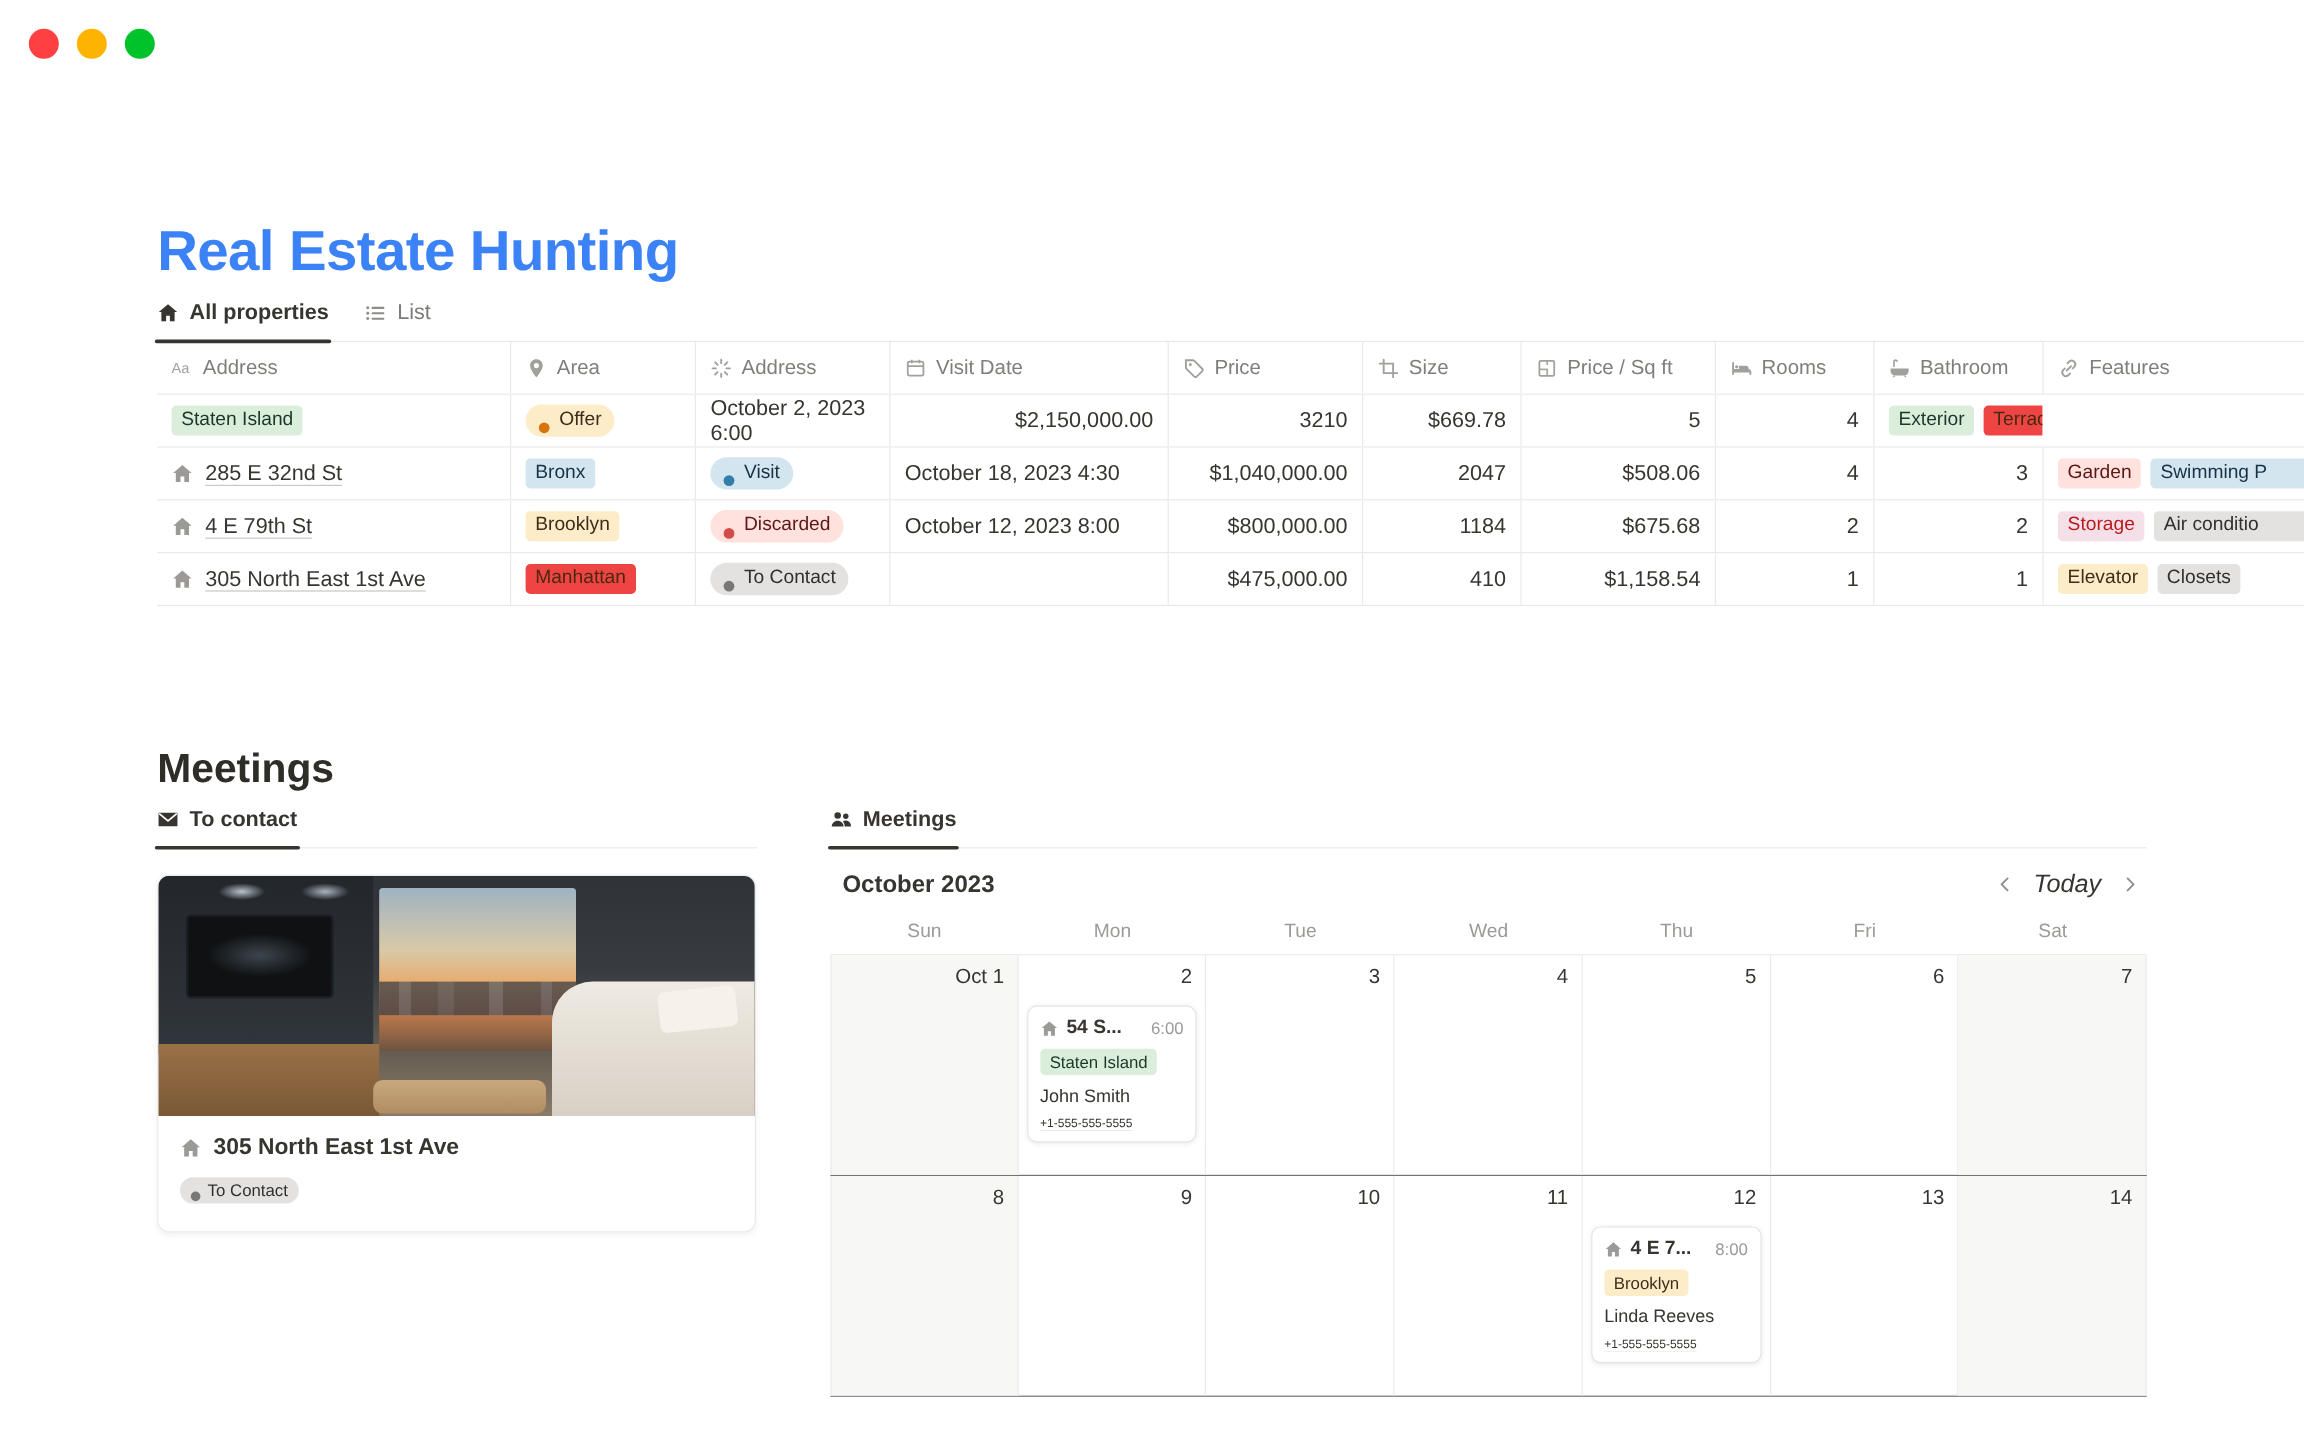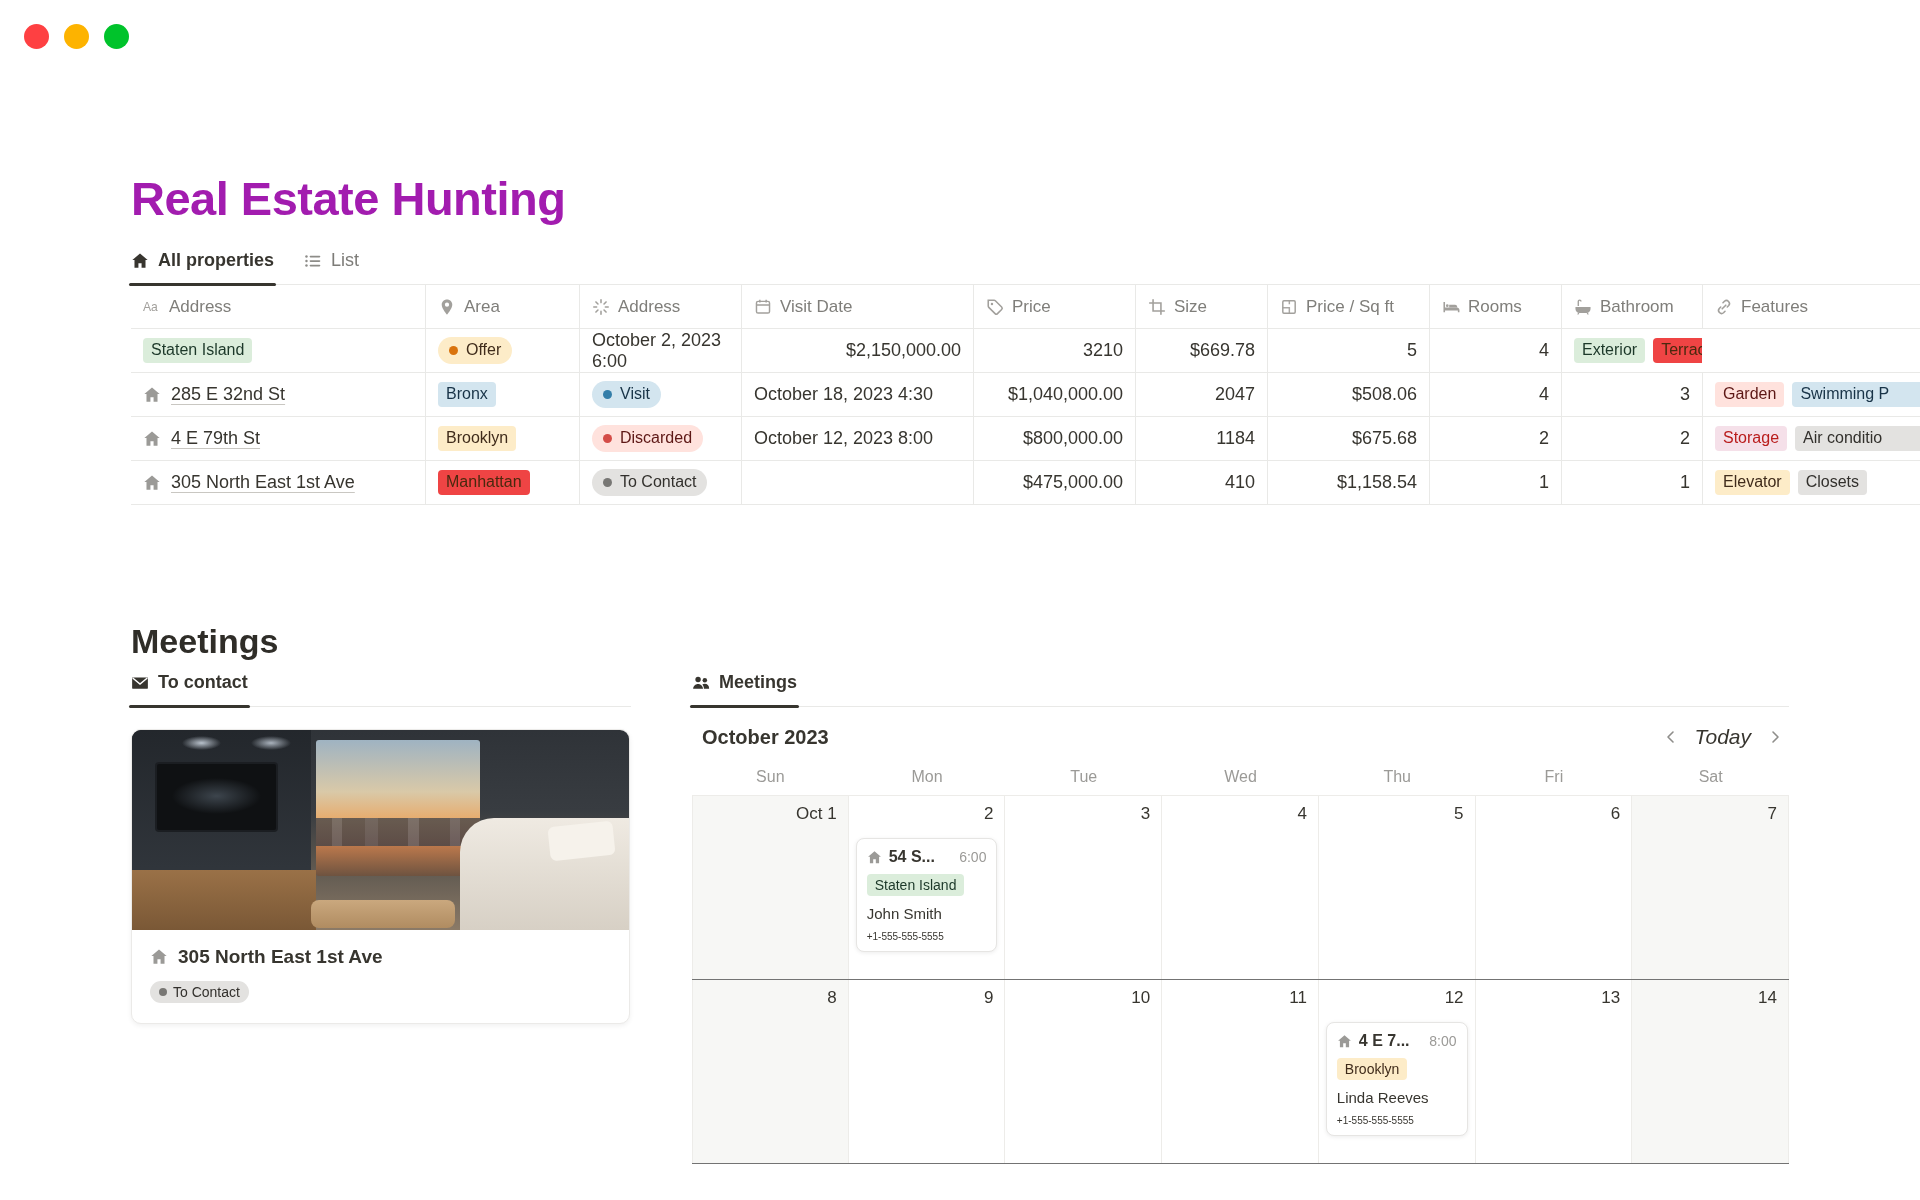--- a/index.html
+++ b/index.html
@@ -5,22 +5,22 @@
   html,body{margin:0;padding:0;background:#fff;}
   .canvas{position:relative;width:1920px;height:1200px;overflow:hidden;background:#fff;
           font-family:"Liberation Sans","DejaVu Sans",sans-serif;color:#37352F;}
 
   
   .traffic{position:absolute;left:24px;top:24px;display:flex;gap:15px;}
   .tl{width:25px;height:25px;border-radius:50%;border:none;padding:0;cursor:pointer;}
   .tl.red{background:#FE4042}.tl.yellow{background:#FDB300}.tl.green{background:#00C32B}
 
   
-  .page-title{position:absolute;left:131px;top:140px;font-size:47px;font-weight:800;
-              letter-spacing:-.5px;color:#a21caf;}
+  .page-title{position:absolute;left:131px;top:150px;font-size:47px;font-weight:800;
+              letter-spacing:-.5px;color:#3b82f6;}
 
   
   .tabbar{display:flex;gap:30px;border-bottom:1px solid #E9E9E7;}
   .tab{position:relative;display:flex;align-items:center;gap:9px;font-size:18px;
        padding-bottom:13px;color:#7D7C78;font-weight:500;cursor:pointer;white-space:nowrap;}
   .tab.active{color:#37352F;font-weight:600;}
   .tab.active::after{content:'';position:absolute;left:-2px;right:-2px;bottom:-2px;
        height:3px;background:#37352F;border-radius:3px;}
   .icn{display:inline-flex;}
   .icn svg{width:18px;height:18px;display:block;}
@@ -35,21 +35,21 @@
   .pcell{display:flex;align-items:center;min-height:43px;padding:0 12px;gap:10px;
          border-left:1px solid #E9E9E7;font-size:18px;overflow:hidden;}
   .pcell:first-child{border-left:none;}
   .prow.head .pcell{color:#7F7E7A;font-size:17px;gap:8px;overflow:visible;}
   .prow.head .pcell .icn{color:#A2A09C;}
   .pcell.num{justify-content:flex-end;text-align:right;padding-left:40px;}
   .addr{font-weight:500;text-decoration:underline;text-decoration-color:#C9C7C2;
         text-underline-offset:3.5px;text-decoration-thickness:1px;white-space:nowrap;}
   .row-home{color:#9B9A97;}
 
-  .badge{display:inline-flex;align-items:center;font-size:16px;line-height:1.3;
+  .badge{display:inline-flex;align-items:flex-end;font-size:16px;line-height:1.3;
          padding:2px 8px;border-radius:4px;white-space:nowrap;}
   .pill{border-radius:999px;padding:3px 11px;gap:8px;}
   .dt{width:9px;height:9px;border-radius:50%;flex:none;}
   .c-green{background:#DBEDDB;color:#1C3829}.c-blue{background:#D3E5EF;color:#183347}
   .c-yellow{background:#FDECC8;color:#402C1B}.c-orange{background:#ef4444;color:#49290E}
   .c-red{background:#FFE2DD;color:#5D1715}.c-pink{background:#F5E0E9;color:#b91c1c}
   .c-gray{background:#E3E2E0;color:#32302C}
   .dot-orange{background:#D9730D}.dot-blue{background:#337EA9}.dot-red{background:#D44C47}.dot-gray{background:#787774}
   .featcell{gap:8px;}
   .badge.clip{min-width:200px;justify-content:flex-start;}

